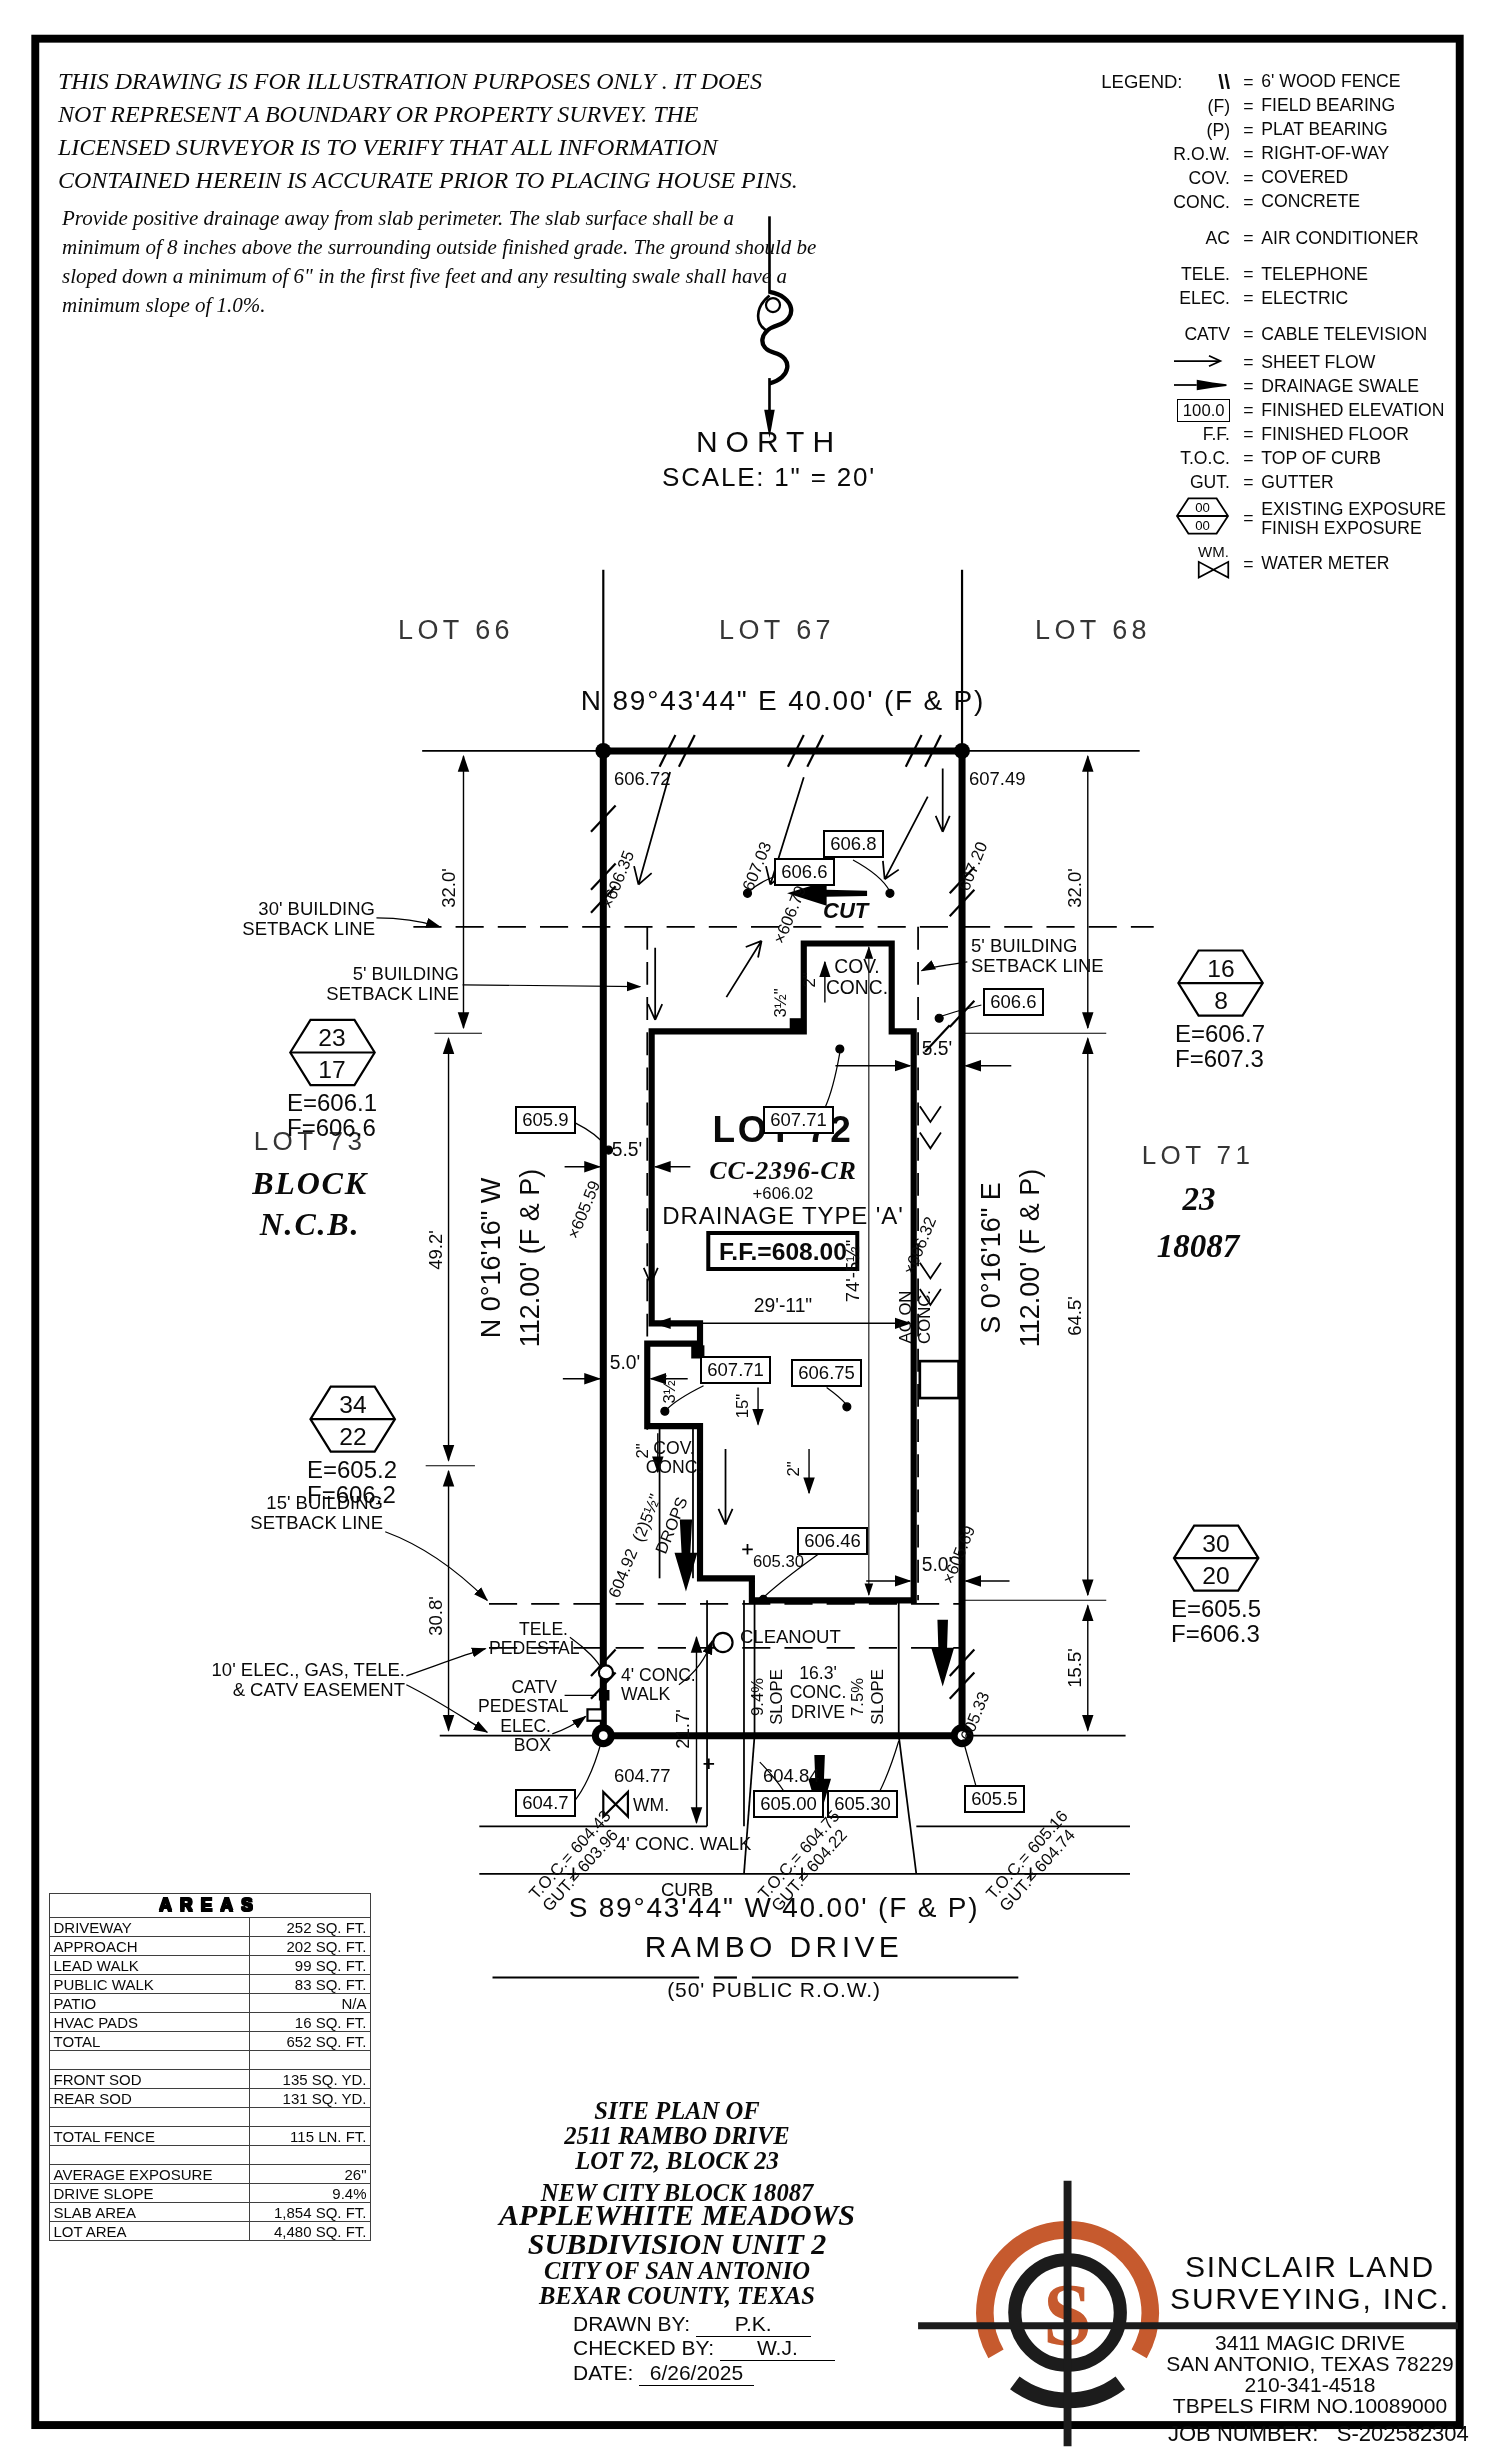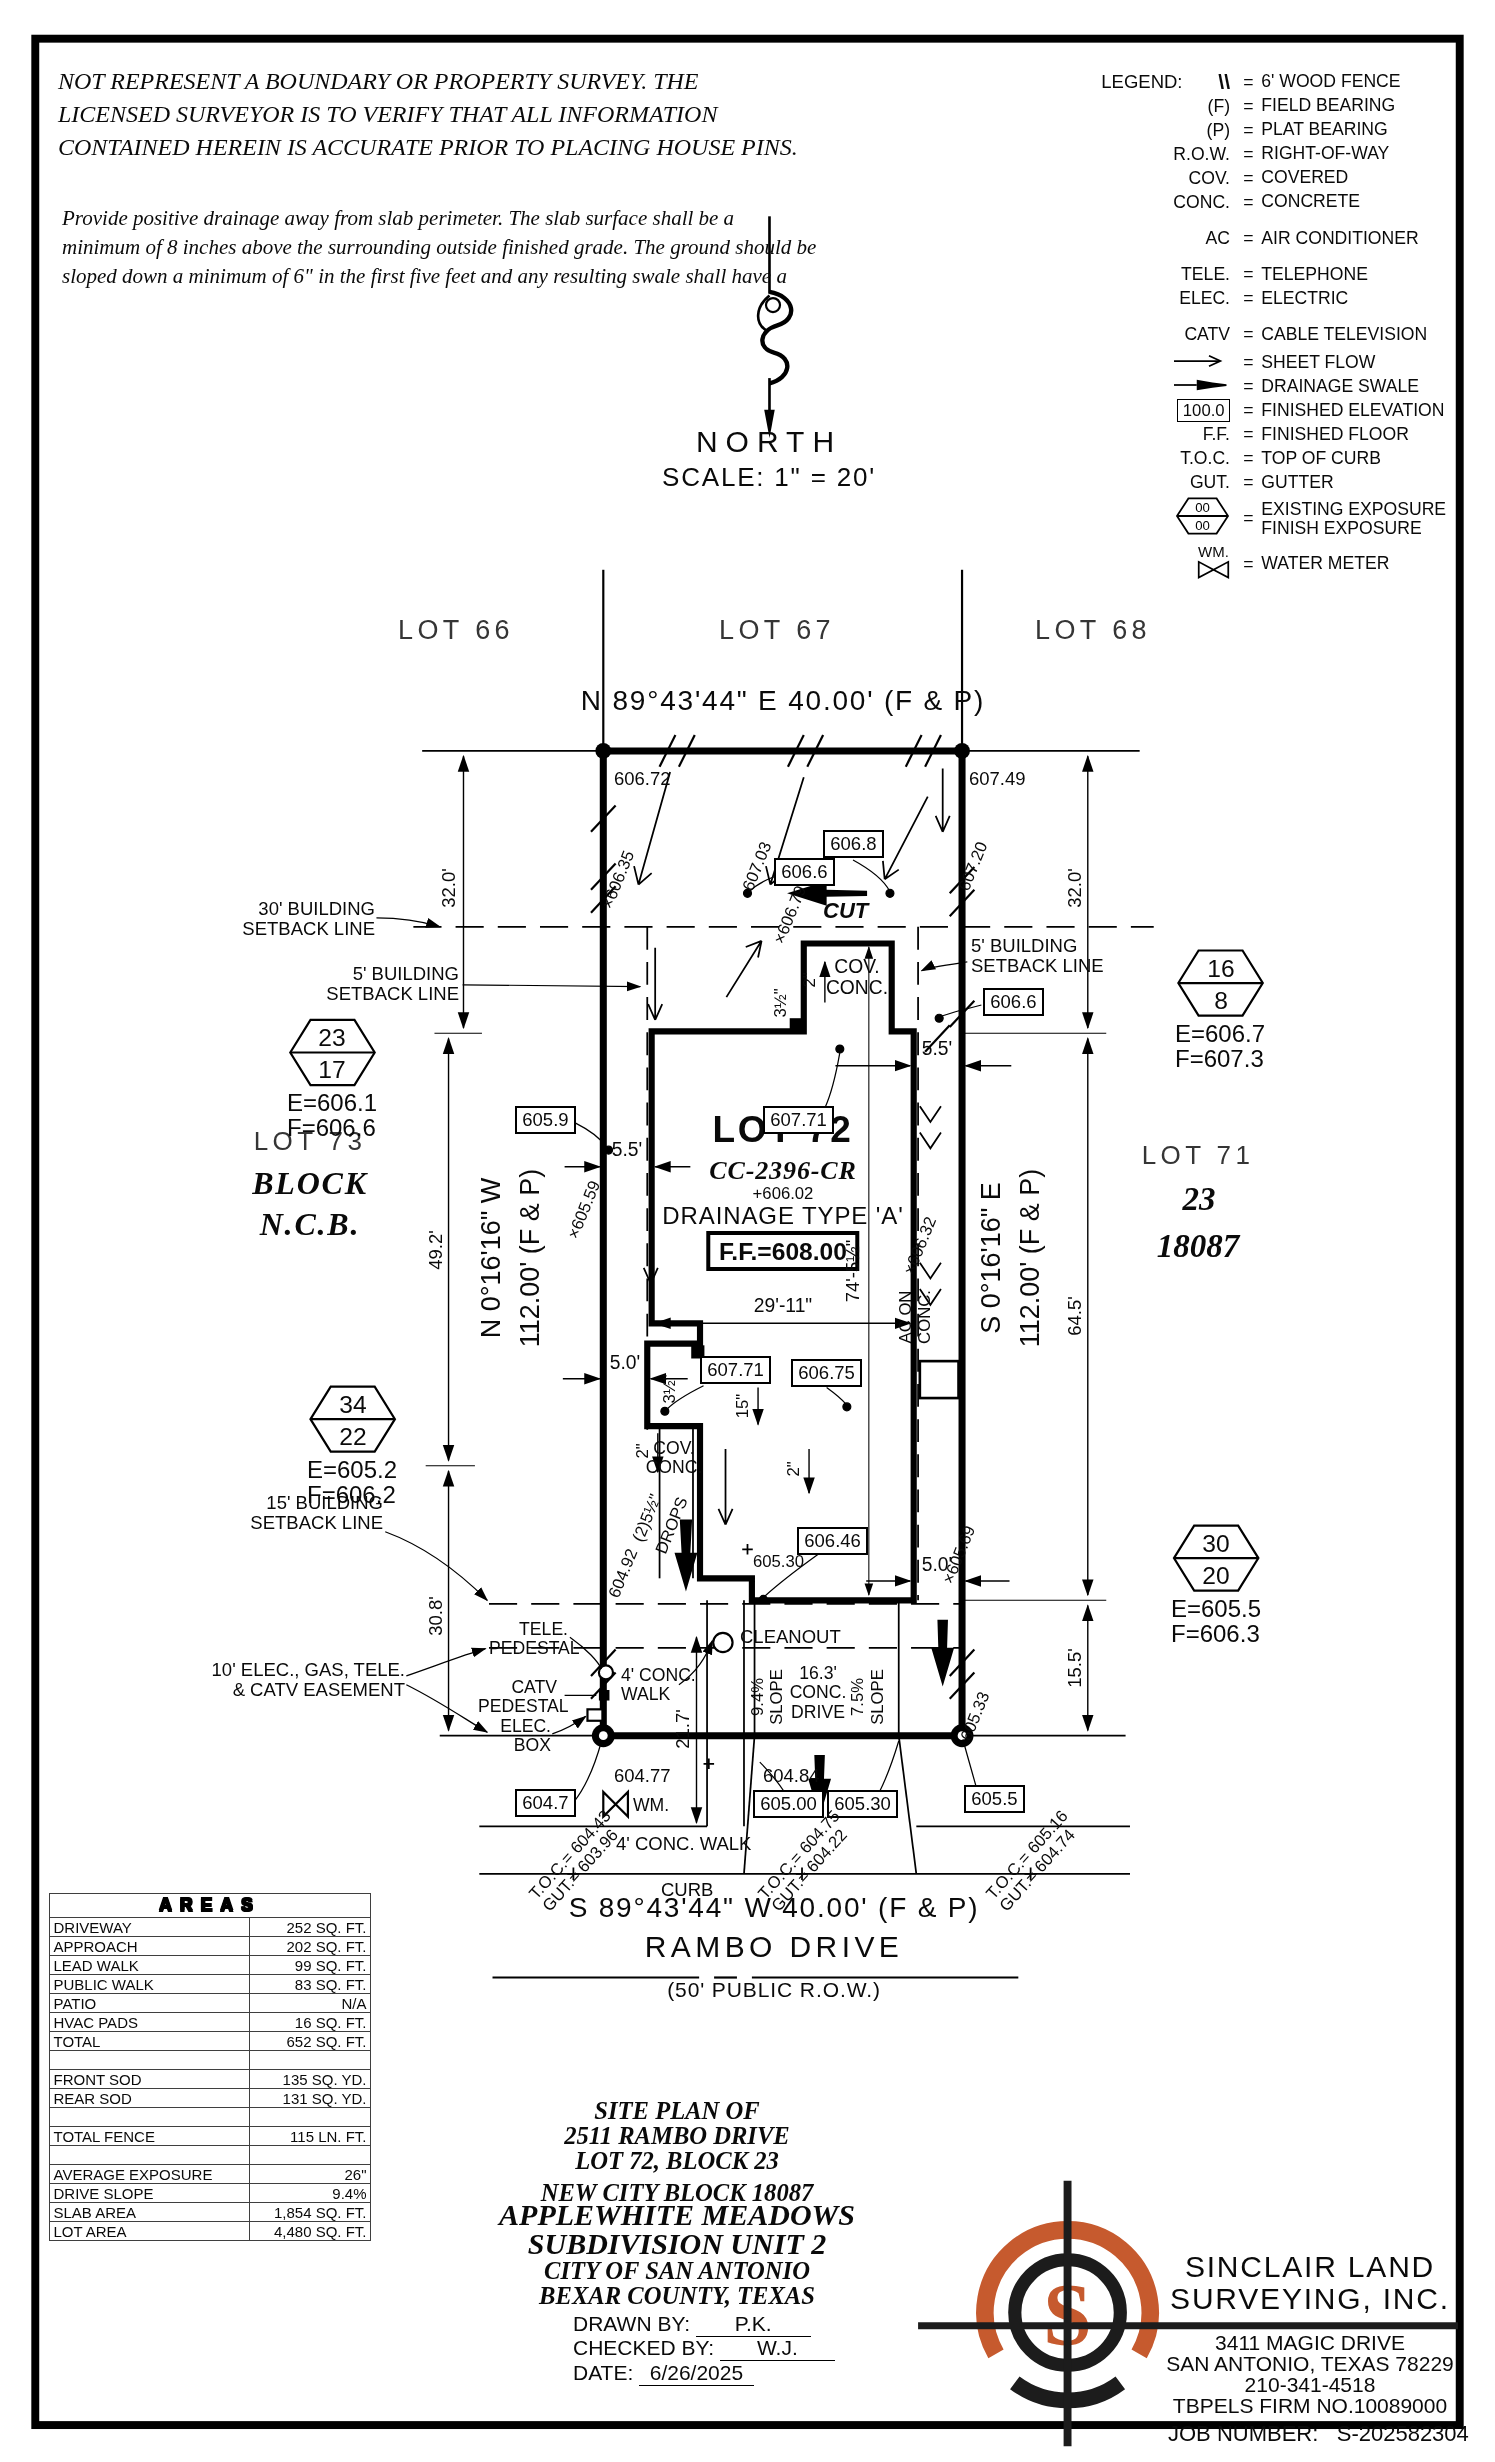--- a/index.html
+++ b/index.html
@@ -253,28 +253,30 @@
     <path d="M1154,2710 A100,100 0 0 0 1274,2710" fill="none" stroke="#1c1c1c" stroke-width="18"></path>
     <circle cx="1214" cy="2630" r="52" fill="#ffffff"></circle>
     <circle cx="1214" cy="2630" r="60" fill="none" stroke="#1c1c1c" stroke-width="15"></circle>
     <text x="1214" y="2666" text-anchor="middle" font-family="Liberation Serif, serif" font-weight="bold" font-size="100" fill="#c65a2e">S</text>
     <line x1="1214" y1="2480" x2="1214" y2="2782" stroke="#1c1c1c" stroke-width="9"></line>
     <line x1="1044" y1="2645" x2="1658" y2="2645" stroke="#1c1c1c" stroke-width="8"></line>
   </g>
 </svg>
 
 <div class="lbl ser it f27" style="left:58px;top:65px;line-height:33px;">
+  <div>THIS DRAWING IS FOR ILLUSTRATION PURPOSES ONLY . IT DOES</div>
   <div>NOT REPRESENT A BOUNDARY OR PROPERTY SURVEY. THE</div>
   <div>LICENSED SURVEYOR IS TO VERIFY THAT ALL INFORMATION</div>
   <div>CONTAINED HEREIN IS ACCURATE PRIOR TO PLACING HOUSE PINS.</div>
 </div>
 <div class="lbl ser it f24" style="left:62px;top:204px;line-height:29px;">
   <div>Provide positive drainage away from slab perimeter. The slab surface shall be a</div>
   <div>minimum of 8 inches above the surrounding outside finished grade. The ground should be</div>
   <div>sloped down a minimum of 6" in the first five feet and any resulting swale shall have a</div>
+  <div>minimum slope of 1.0%.</div>
 </div>
 
 <div id="legend">
   <div class="lbl f21" style="left:5.3px;top:1.8px;position:absolute;">LEGEND:</div>
   <div id="legend-rows" style="margin-left:0px;">
         <div class="lg-row">
           <span class="lg-sym"><span style="font:bold 21px/1 'Liberation Sans',sans-serif;">\\</span></span>
           <span class="lg-eq">=</span>
           <span class="lg-txt">
             <div>6' WOOD FENCE</div>

